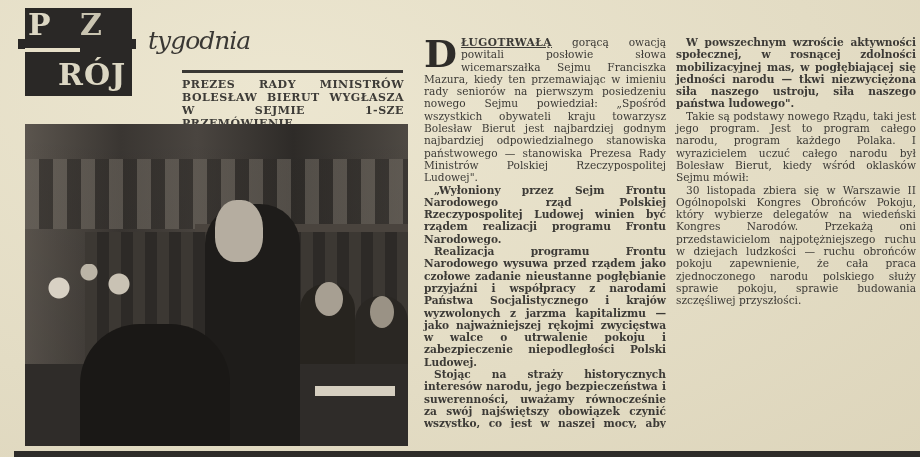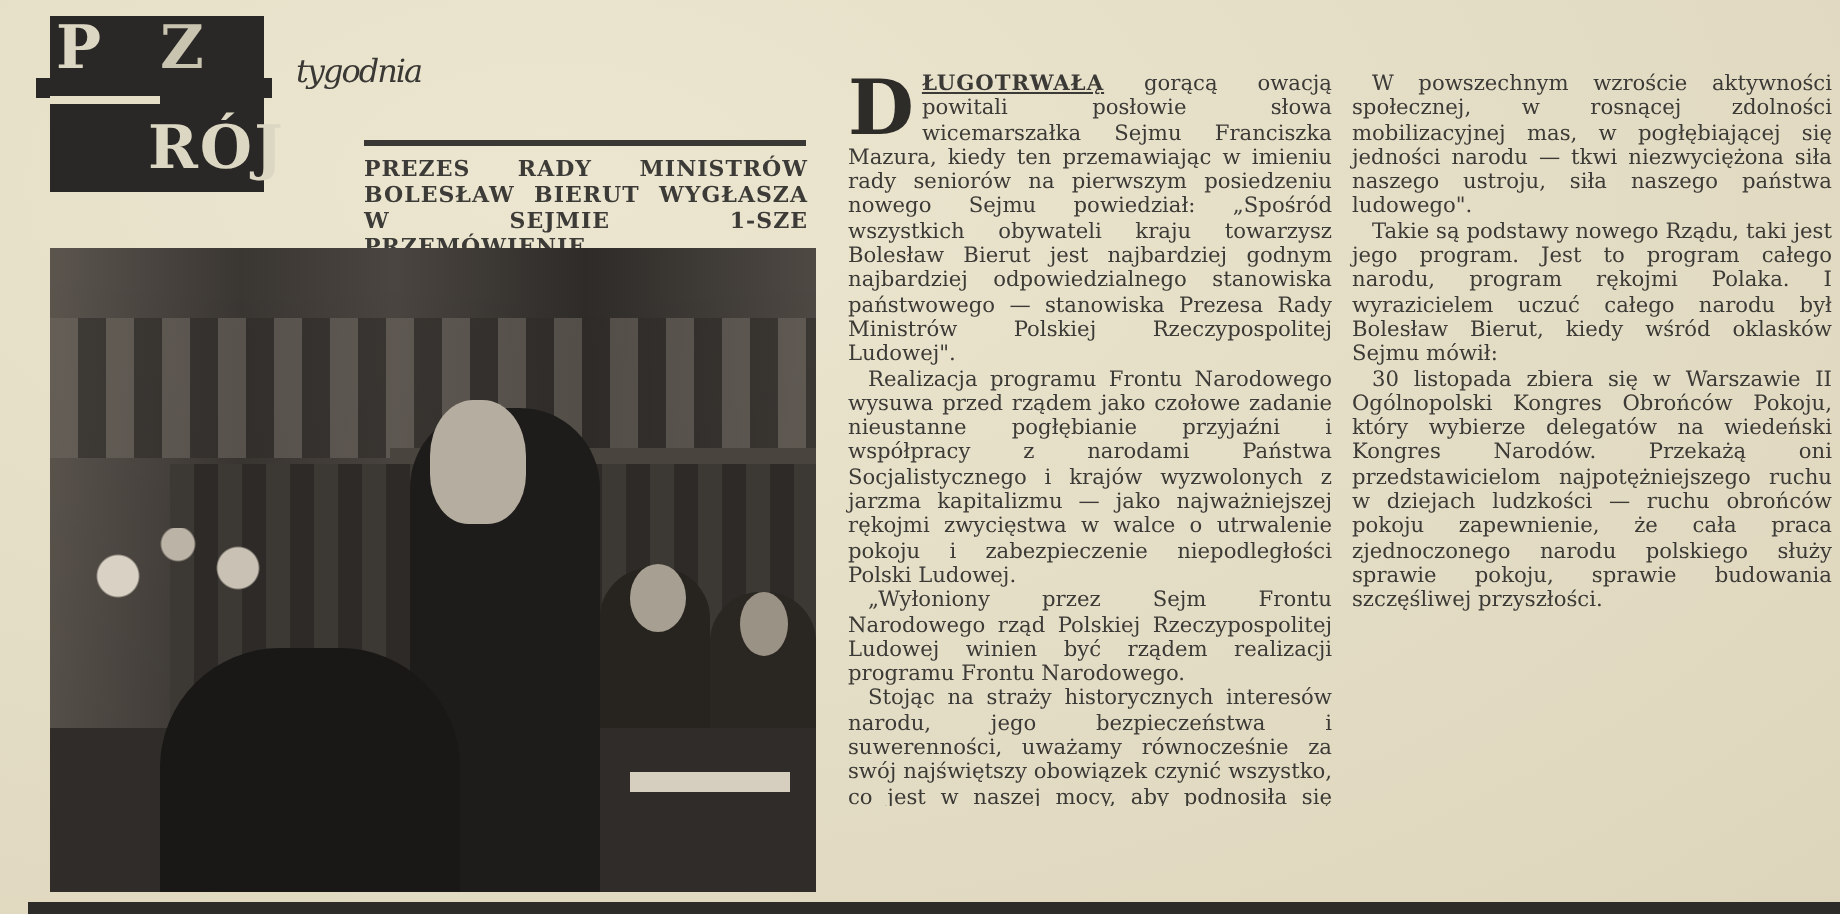--- a/index.html
+++ b/index.html
@@ -16,24 +16,24 @@
   .logo { position:absolute; left:18px; top:6px; width:118px; height:86px; }
   .logo .blk1 { position:absolute; left:7px; top:2px; width:107px; height:38px; background:#2a2826; }
   .logo .blk2 { position:absolute; left:0; top:33px; width:118px; height:10px; background:#2a2826; }
   .logo .bar { position:absolute; left:7px; top:42px; width:55px; height:4px; background:#e6dfc8; }
   .logo .blk3 { position:absolute; left:7px; top:46px; width:107px; height:44px; background:#2a2826; }
   .logo .blk4 { position:absolute; left:62px; top:42px; width:52px; height:18px; background:#2a2826; }
   .logo .ltr { position:absolute; font-family:"DejaVu Serif", serif; font-weight:bold;
     color:#dcd7c3; font-size:30px; line-height:30px; }
   .logo .l1 { left:10px; top:4px; }
   .logo .l2 { left:62px; top:4px; color:#c9c4b0; }
-  .logo .l3 { left:40px; top:54px; letter-spacing:1px;margin-left:16px; }
+  .logo .l3 { left:40px; top:54px; letter-spacing:1px; }
 
   .subtitle { position:absolute; left:148px; top:26px; font-family:"DejaVu Serif", serif;
-    font-style:italic; font-size:16px; color:#3a3834; letter-spacing:-1px; }
+    font-style:italic; font-size:25px; color:#3a3834; letter-spacing:-1px; }
 
   .rule-top { position:absolute; left:182px; top:70px; width:221px; height:3px; background:#3a3834; }
   .headline { position:absolute; left:182px; top:78px; width:222px;
     font-family:"DejaVu Serif", serif; font-weight:bold; font-size:11px; line-height:13px;
     letter-spacing:0.5px; text-align:justify; color:#3d3b37; }
 
   
   .photo { position:absolute; left:25px; top:124px; width:383px; height:322px;
     background:
       linear-gradient(180deg, rgba(0,0,0,0) 0%, rgba(0,0,0,0.1) 100%),
@@ -61,21 +61,21 @@
   .photo .seated2h { position:absolute; left:345px; top:172px; width:24px; height:32px; background:#9a9285; border-radius:50%; }
   .photo .papers { position:absolute; left:290px; top:262px; width:80px; height:10px; background:#d6cfc0; }
   .photo .fg { position:absolute; left:55px; top:200px; width:150px; height:122px;
     background:#1a1816; border-radius:60px 60px 0 0; }
 
   
   .col { position:absolute; font-family:"DejaVu Serif", serif; font-size:10.6px; line-height:12.3px;
     text-align:justify; color:#3c3a36; }
   .col p { margin:0; text-indent:10px; }
   .col p.noind { text-indent:0; }
-  .col .b { font-weight:normal; }
+  .col .b { font-weight:bold; }
   .col1 { left:424px; top:36px; width:242px; }
   .col2 { left:676px; top:36px; width:240px; }
   .dropcap { float:left; font-weight:bold; font-size:38px; line-height:32px; margin:2px 4px 0 0;
     color:#2e2c29; }
   .lead-caps { font-weight:bold; letter-spacing:0.5px;text-decoration:underline; }
 
   .rule-bottom { position:absolute; left:14px; top:451px; width:906px; height:6px; background:#2e2c29; }
 </style>
 </head>
 <body>
@@ -111,25 +111,25 @@
     <div class="papers"></div>
     <div class="speaker"></div>
     <div class="head"></div>
     <div class="fg"></div>
   </div>
 
   <div class="col col1">
     <p class="noind">
       <span class="dropcap">D</span><span class="lead-caps">ŁUGOTRWAŁĄ</span><span> gorącą owacją powitali posłowie słowa wicemarszałka Sejmu Franciszka Mazura, kiedy ten przemawiając w imieniu rady seniorów na pierwszym posiedzeniu nowego Sejmu powiedział: „Spośród wszystkich obywateli kraju towarzysz Bolesław Bierut jest najbardziej godnym najbardziej odpowiedzialnego stanowiska państwowego — stanowiska Prezesa Rady Ministrów Polskiej Rzeczypospolitej Ludowej".</span>
     </p>
+    <p class="b">„Wyłoniony przez Sejm Frontu Narodowego rząd Polskiej Rzeczypospolitej Ludowej winien być rządem realizacji programu Frontu Narodowego.</p>
     <p class="b">Realizacja programu Frontu Narodowego wysuwa przed rządem jako czołowe zadanie nieustanne pogłębianie przyjaźni i współpracy z narodami Państwa Socjalistycznego i krajów wyzwolonych z jarzma kapitalizmu — jako najważniejszej rękojmi zwycięstwa w walce o utrwalenie pokoju i zabezpieczenie niepodległości Polski Ludowej.</p>
-    <p class="b">„Wyłoniony przez Sejm Frontu Narodowego rząd Polskiej Rzeczypospolitej Ludowej winien być rządem realizacji programu Frontu Narodowego.</p>
     <p class="b" style="height:60px;overflow:hidden;">Stojąc na straży historycznych interesów narodu, jego bezpieczeństwa i suwerenności, uważamy równocześnie za swój najświętszy obowiązek czynić wszystko, co jest w naszej mocy, aby podnosiła się stopa życiowa człowieka pracy, aby jego potrzeby materialne i kulturalne były zaspakajane coraz pełniej...</p>
   </div>
 
   <div class="col col2">
     <p class="b">W powszechnym wzroście aktywności społecznej, w rosnącej zdolności mobilizacyjnej mas, w pogłębiającej się jedności narodu — tkwi niezwyciężona siła naszego ustroju, siła naszego państwa ludowego".</p>
-    <p>Takie są podstawy nowego Rządu, taki jest jego program. Jest to program całego narodu, program rękojmi Polaka. I wyrazicielem uczuć całego narodu był Bolesław Bierut, kiedy wśród oklasków Sejmu mówił:</p>
+    <p>Takie są podstawy nowego Rządu, taki jest jego program. Jest to program całego narodu, program każdego Polaka. I wyrazicielem uczuć całego narodu był Bolesław Bierut, kiedy wśród oklasków Sejmu mówił:</p>
     <p>30 listopada zbiera się w Warszawie II Ogólnopolski Kongres Obrońców Pokoju, który wybierze delegatów na wiedeński Kongres Narodów. Przekażą oni przedstawicielom najpotężniejszego ruchu w dziejach ludzkości — ruchu obrońców pokoju zapewnienie, że cała praca zjednoczonego narodu polskiego służy sprawie pokoju, sprawie budowania szczęśliwej przyszłości.</p>
   </div>
 
   <div class="rule-bottom"></div>
 </div>
 
 </body></html>

